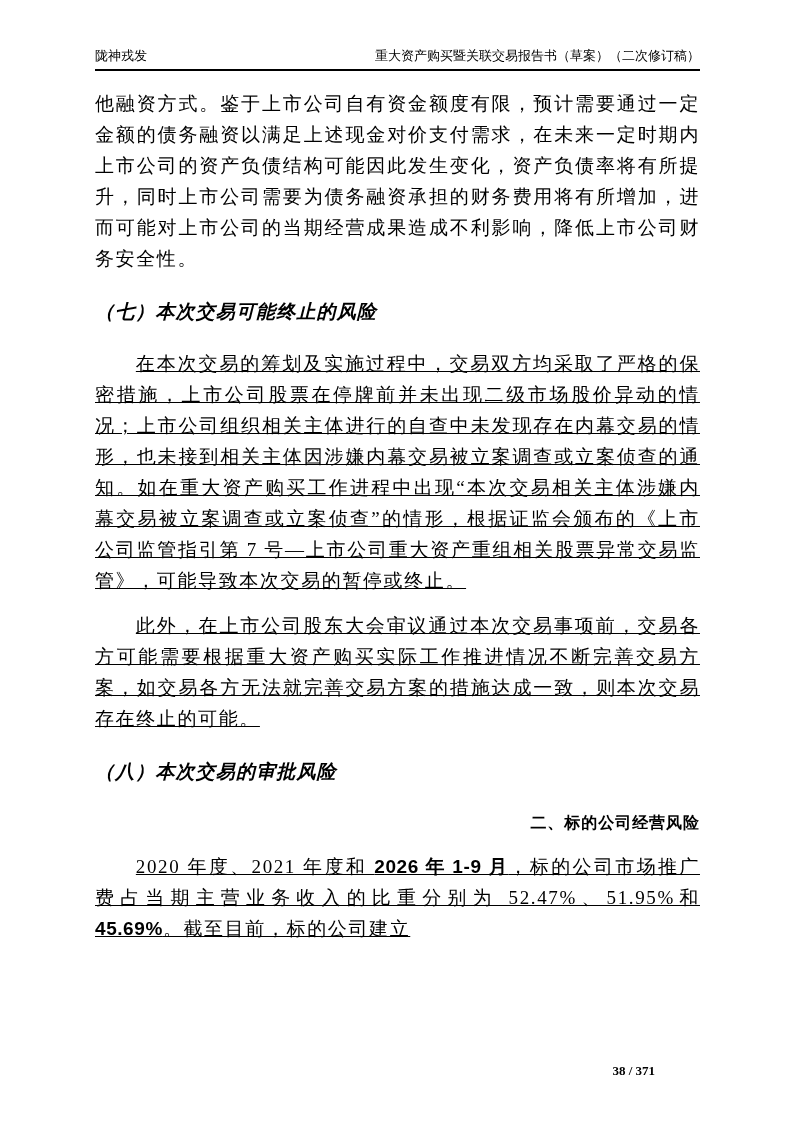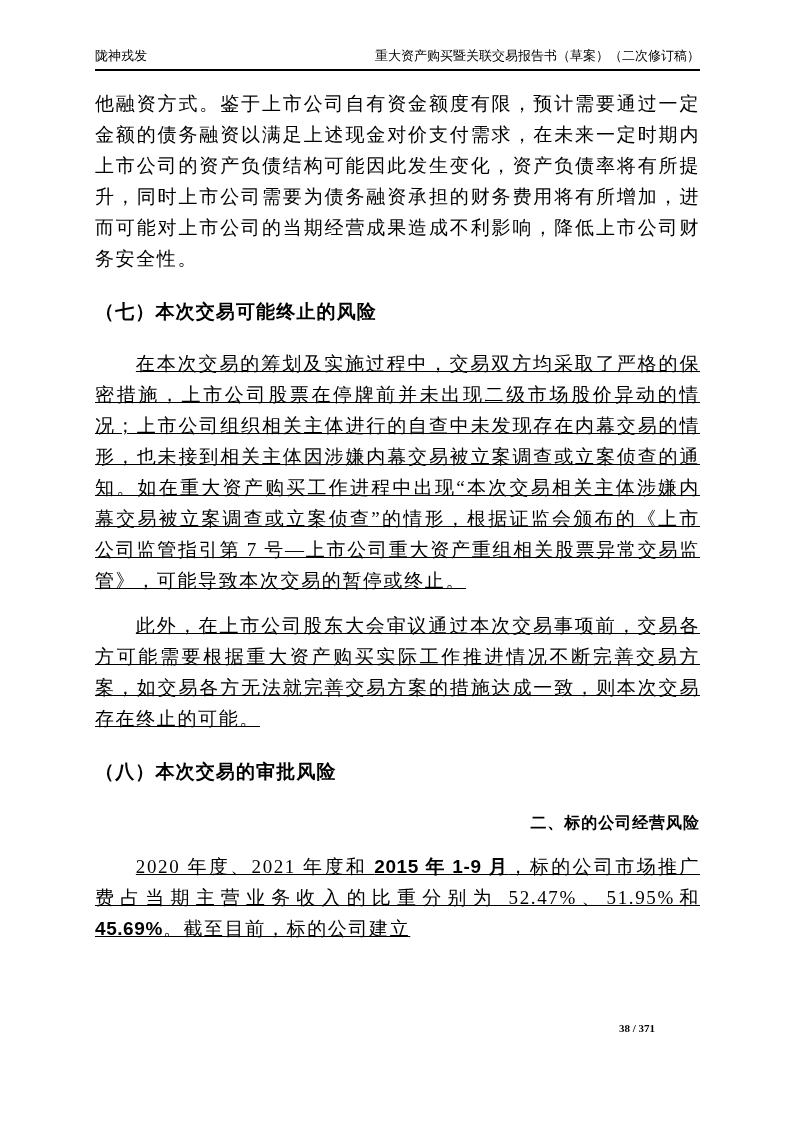--- a/index.html
+++ b/index.html
@@ -42,42 +42,43 @@
   }
   .indent { text-indent: 2.15em; text-decoration: underline; }
   h2.section-heading {
     font-family: "Liberation Sans", "DejaVu Sans", sans-serif;
     font-weight: 700;
     font-size: 19px;
     line-height: 26px;
     letter-spacing: 0.06em;
     margin: 25px 0 23px 0;
     text-align: left;
+    font-style: italic;
   }
   h1.chapter-heading {
     font-family: "Liberation Sans", "DejaVu Sans", sans-serif;
     font-weight: 700;
     font-size: 16px;
     line-height: 28px;
     letter-spacing: 0.06em;
     margin: 24px 0 0 12px;
     text-align: right;
   }
   .seg-bold {
     font-weight: 700;
     font-family: "Liberation Sans", "DejaVu Sans", sans-serif;
     letter-spacing: 0.03em;
   }
   footer.doc-footer {
     position: absolute;
-    top: 1020px;
+    top: 1063px;
     right: 138px;
     font-family: "Liberation Serif", "DejaVu Serif", serif;
     font-weight: 700;
-    font-size: 11px;
+    font-size: 13px;
     line-height: 16px;
   }
 </style>
 </head>
 <body>
 
 <div class="page">
   <div class="page-inner">
 
     <header class="doc-header">
@@ -96,21 +97,21 @@
       <p class="body-text indent">此外，在上市公司股东大会审议通过本次交易事项前，交易各方可能需要根据重大资产购买实际工作推进情况不断完善交易方案，如交易各方无法就完善交易方案的措施达成一致，则本次交易存在终止的可能。</p>
 
 
       <h2 class="section-heading">（八）本次交易的审批风险</h2>
 
 
       <h1 class="chapter-heading">二、标的公司经营风险</h1>
 
 
       <p class="body-text indent">
-        <span>2020 年度、2021 年度和 </span><span class="seg-bold">2015 年 1-9 月</span><span>，标的公司市场推广费占当期主营业务收入的比重分别为 52.47%、51.95%和 </span><span class="seg-bold">45.69%</span><span>。截至目前，标的公司建立</span>
+        <span>2020 年度、2021 年度和 </span><span class="seg-bold">2026 年 1-9 月</span><span>，标的公司市场推广费占当期主营业务收入的比重分别为 52.47%、51.95%和 </span><span class="seg-bold">45.69%</span><span>。截至目前，标的公司建立</span>
       </p>
 
     </main>
   </div>
 
   <footer class="doc-footer">
     <span>38 / 371</span>
   </footer>
 </div>
 

